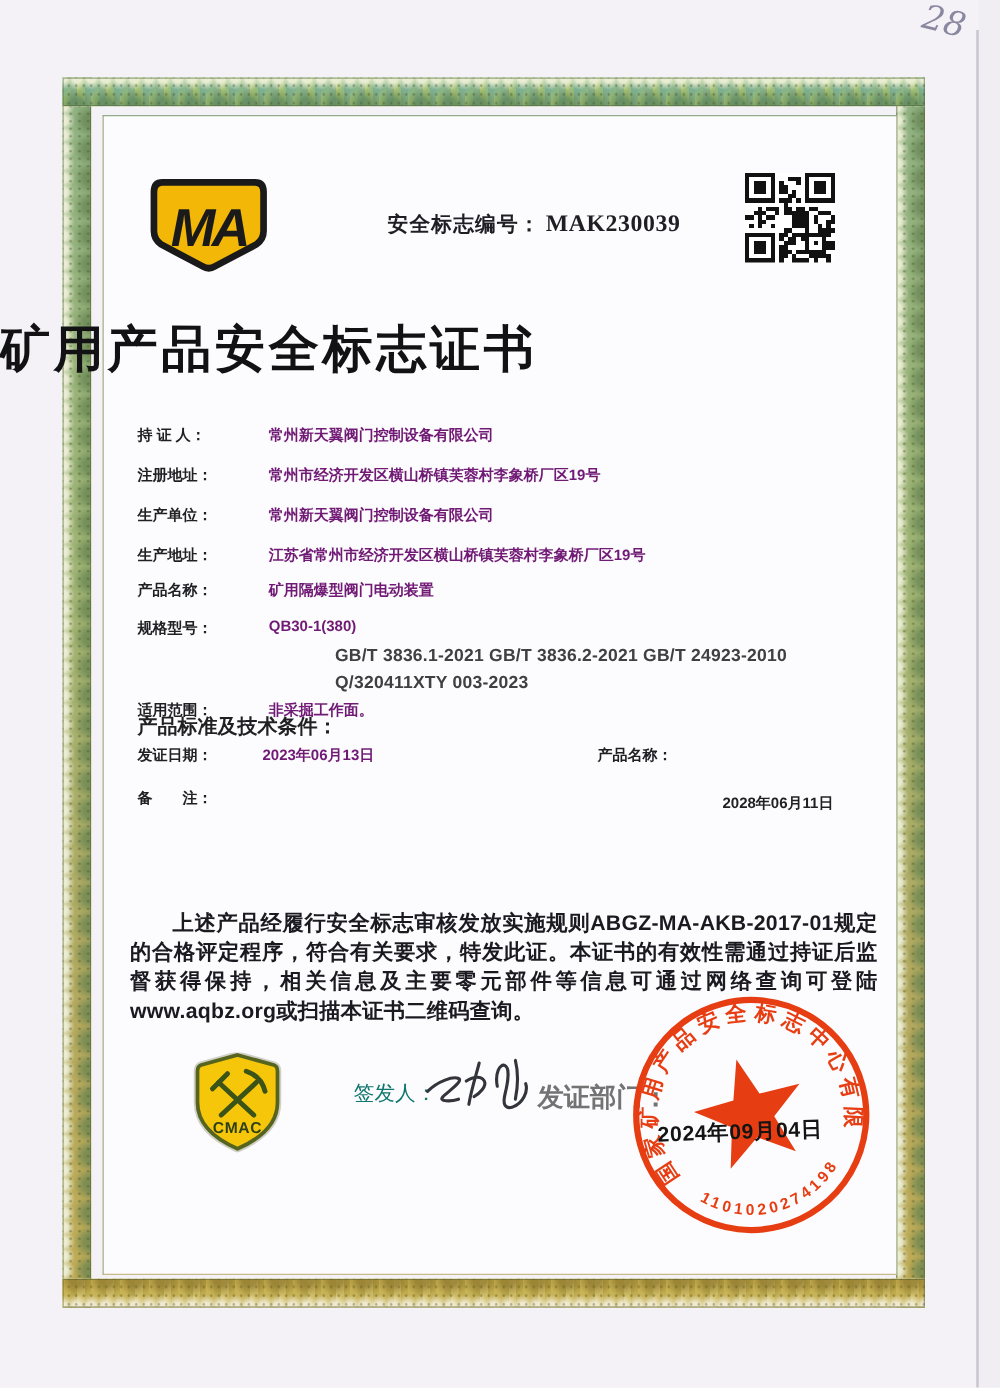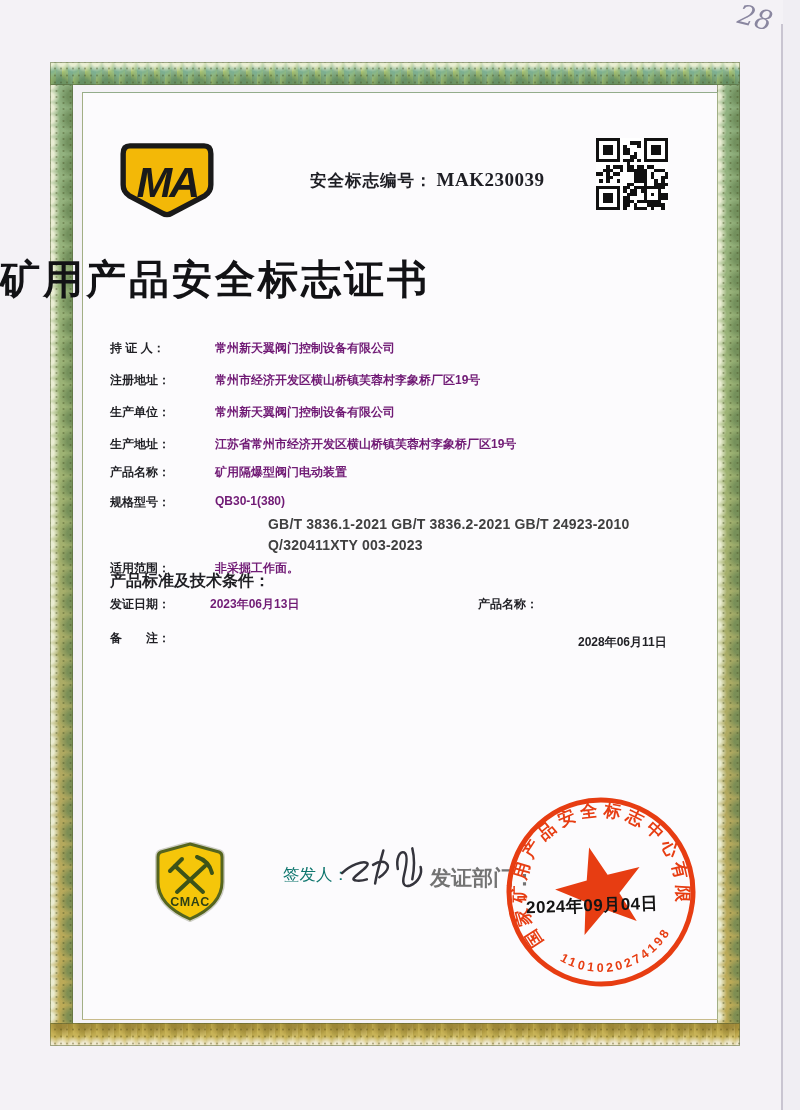--- a/index.html
+++ b/index.html
@@ -305,20 +305,21 @@
     <span class="val" style="left:100px">2023年06月13日</span>
     <span class="val2">产品名称：</span>
     <span class="val3">2028年06月11日</span>
   </div>
 
   <div class="row" style="top:630px">
     <span class="lbl">备　　注：</span>
     <span class="val"></span>
   </div>
 
+  <p class="statement">上述产品经履行安全标志审核发放实施规则ABGZ-MA-AKB-2017-01规定的合格评定程序，符合有关要求，特发此证。本证书的有效性需通过持证后监督获得保持，相关信息及主要零元部件等信息可通过网络查询可登陆www.aqbz.org或扫描本证书二维码查询。</p>
 
   <svg class="cmac" viewBox="0 0 74 80">
     <path d="M37,2 L66,10 Q69,11 69,15 L69,40 Q69,63 37,77 Q5,63 5,40 L5,15 Q5,11 8,10 Z" fill="none" stroke="#cfcfc6" stroke-width="6"></path>
     <path d="M37,2 L66,10 Q69,11 69,15 L69,40 Q69,63 37,77 Q5,63 5,40 L5,15 Q5,11 8,10 Z" fill="#f5c60a" stroke="#55651f" stroke-width="3"></path>
     <g stroke="#3c5318" stroke-width="4" stroke-linecap="round" fill="none">
       <path d="M22,24 L50,50"></path>
       <path d="M17,29 L29,17"></path>
       <path d="M52,24 L24,50"></path>
       <path d="M44,15 Q56,19 59,31"></path>
     </g>

